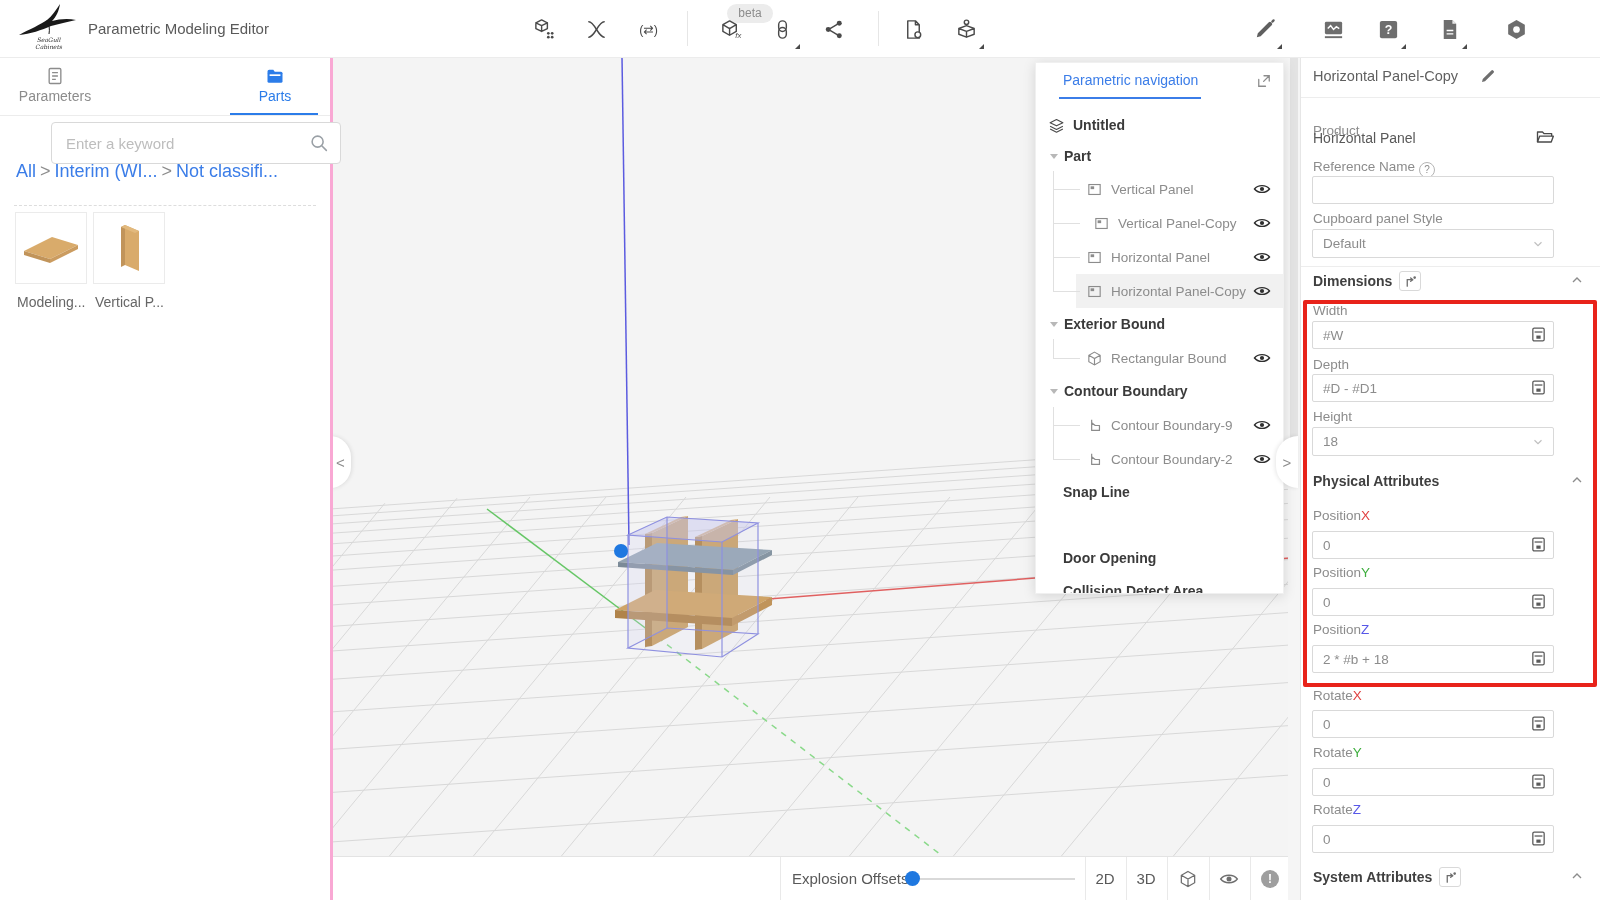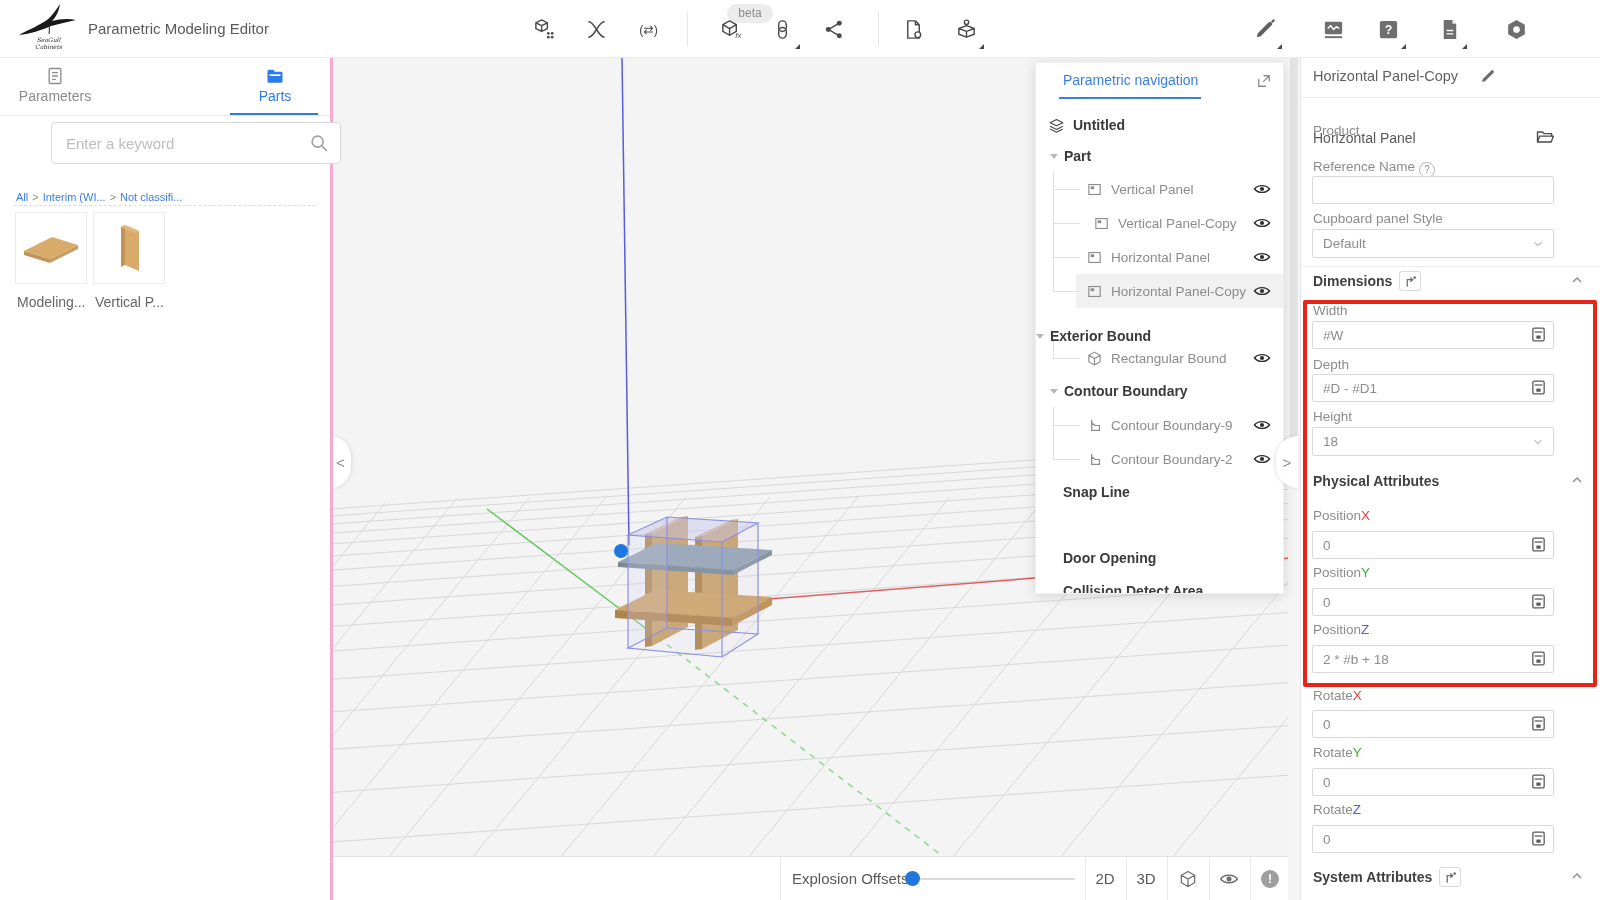--- a/index.html
+++ b/index.html
@@ -33,21 +33,21 @@
   .side-tab .tlabel{font-size:14px;color:#8c8c8c;}
   .side-tab.active .tlabel{color:#2b7ce9;}
   #tabs-border{position:absolute;left:0;top:58px;width:330px;height:1px;background:#ececec;}
   #tab-underline{position:absolute;left:230px;top:56px;width:88px;height:3px;background:#2b7ce9;}
   #search-box{position:absolute;left:16px;top:65px;width:288px;height:40px;border:1px solid #d9d9d9;
       border-radius:4px;display:flex;align-items:center;background:#fff;margin-left:35px;}
   #search-box input{border:0;outline:0;flex:1;padding:0 6px 0 14px;font-size:15px;color:#555;
       font-family:"Liberation Sans",sans-serif;background:transparent;}
   #search-box input::placeholder{color:#bdbdbd;}
   #search-icon{width:22px;height:22px;margin-right:10px;cursor:pointer;}
-  #breadcrumb{position:absolute;left:16px;top:134px;font-size:11px;color:#8c8c8c;}
+  #breadcrumb{position:absolute;left:16px;top:104px;font-size:18px;color:#8c8c8c;}
   #breadcrumb a{color:#3b7de8;text-decoration:none;cursor:pointer;}
   .crumb-sep{margin:0 4px;color:#8c8c8c;}
   #parts-divider{position:absolute;left:14px;top:148px;width:302px;border-top:1px dashed #ddd;}
   .part-card{position:absolute;top:155px;width:70px;height:70px;border:1px solid #ebebeb;
       background:#fff;cursor:pointer;}
   .part-label{position:absolute;top:237px;font-size:14px;color:#666;}
 
   
   #viewport{position:absolute;left:330px;top:57px;width:960px;height:843px;background:#f4f4f4;}
   #vp{position:absolute;left:0;top:0;}
@@ -511,21 +511,21 @@
         <rect x="4" y="5" width="16" height="14" stroke="#8c8c8c" stroke-width="1.6" fill="none"></rect>
         <rect x="6.5" y="7.5" width="5" height="4" fill="#8c8c8c"></rect>
         </svg>
       <span class="child-label">Horizontal Panel-Copy</span>
       <svg class="eye-btn" viewBox="0 0 24 24">
         <path d="M2 12 C6.5 6 17.5 6 22 12 C17.5 18 6.5 18 2 12 Z" stroke="#2f2f2f" stroke-width="1.9" fill="none"></path>
         <circle cx="12" cy="12" r="2.8" fill="#2f2f2f"></circle>
         </svg>
     </div>
 
-    <div class="trow" style="top:256px;">
+    <div class="trow" style="top:244px;padding-left:14px">
       <div class="tri-down"></div>
       <span class="group-label">Exterior Bound</span>
     </div>
     <div class="trow" style="top:278px;padding-left:50px">
       <svg class="node-icon" viewBox="0 0 24 24">
         <g stroke="#8c8c8c" stroke-width="1.6" fill="none">
         <path d="M12 3 L20 7.5 V16.5 L12 21 L4 16.5 V7.5 Z M4 7.5 L12 12 L20 7.5 M12 12 V21"></path>
           </g>
         </svg>
       <span class="child-label">Rectangular Bound</span>

